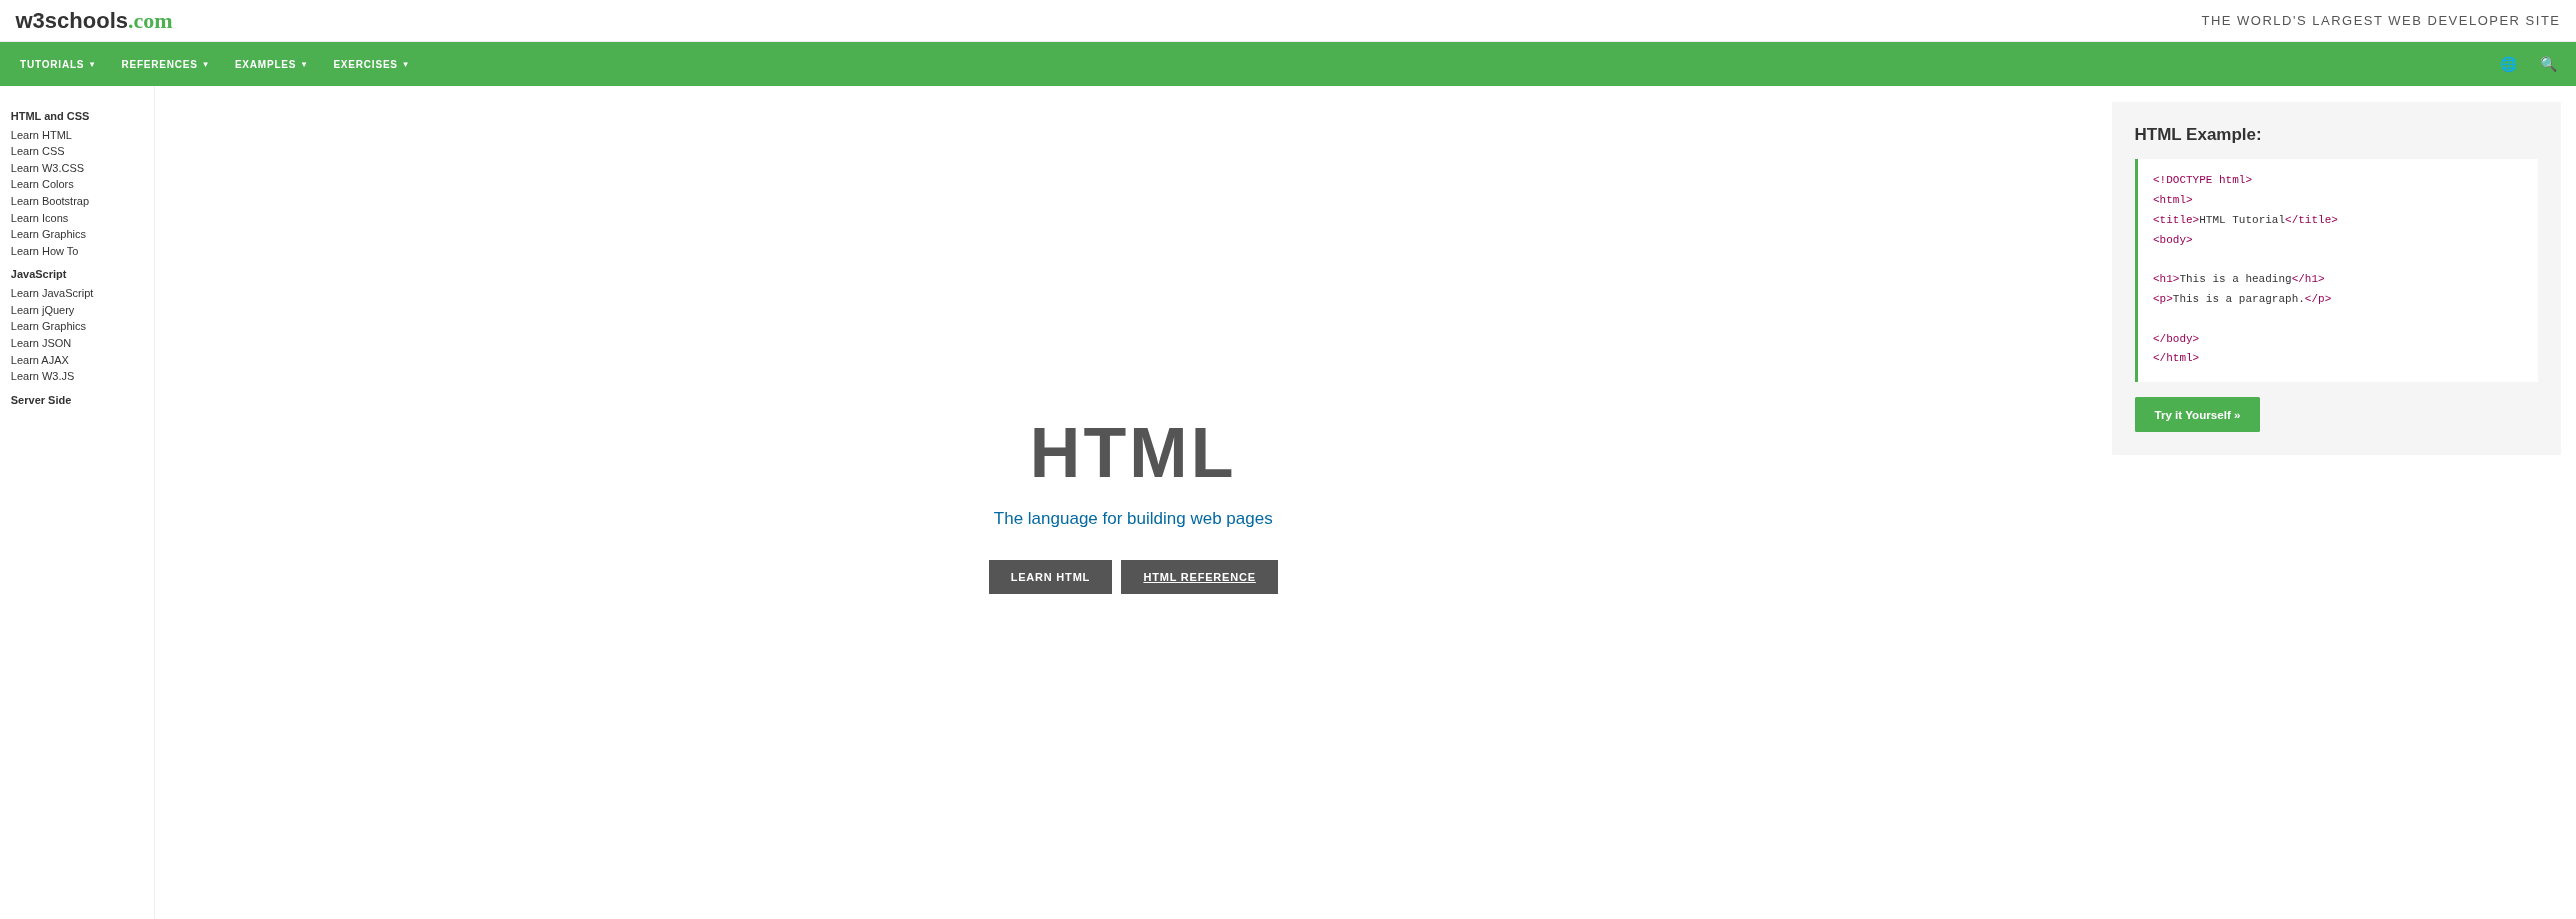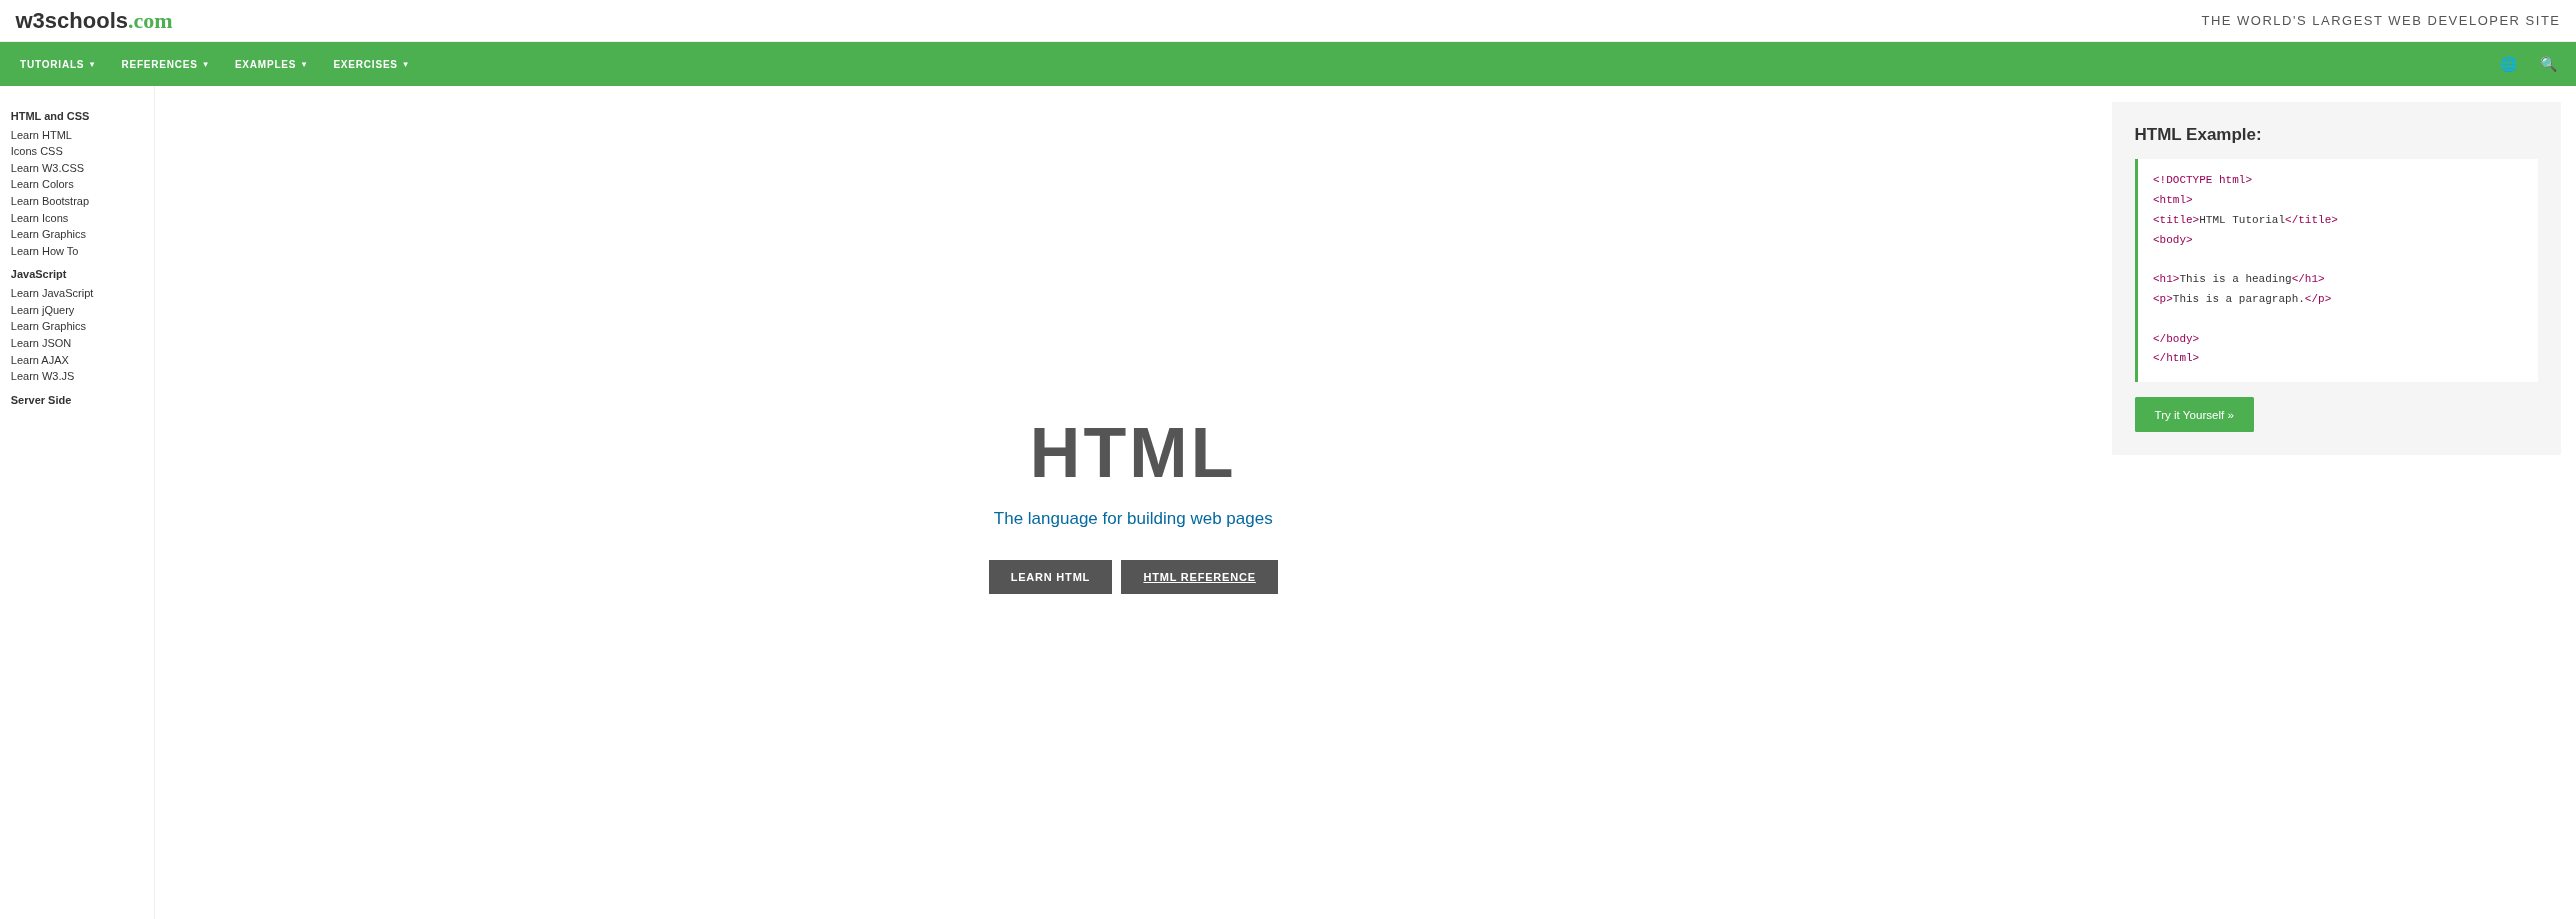--- a/index.html
+++ b/index.html
@@ -178,21 +178,21 @@
     }
     .code-dark {
       color: #333;
     }
     .try-btn {
       background: #4CAF50;
       color: #fff;
       border: none;
       padding: 11px 20px;
       font-size: 11.6px;
-      font-weight: normal;
+      font-weight: bold;
       cursor: pointer;
       border-radius: 1.5px;
     }
   </style>
 </head>
 <body>
 
 <div class="top-header">
   <div style="cursor:pointer">
     <span style="font-size:22px;font-weight:bold;color:#333;font-family:Verdana,sans-serif;">w3schools</span><span style="font-size:22px;font-weight:bold;color:#4CAF50;font-family:Liberation Serif, serif;">.com</span>
@@ -221,21 +221,21 @@
   <div class="nav-icon-btn">🌐</div>
   <div class="nav-icon-btn">🔍</div>
 </nav>
 
 <div class="page-layout">
 
   <aside class="sidebar">
     <div>
       <div class="sidebar-section-title">HTML and CSS</div>
       <a class="sidebar-link">Learn HTML</a>
-      <a class="sidebar-link">Icons CSS</a>
+      <a class="sidebar-link">Learn CSS</a>
       <a class="sidebar-link">Learn W3.CSS</a>
       <a class="sidebar-link">Learn Colors</a>
       <a class="sidebar-link">Learn Bootstrap</a>
       <a class="sidebar-link">Learn Icons</a>
       <a class="sidebar-link">Learn Graphics</a>
       <a class="sidebar-link">Learn How To</a>
     </div>
     <div>
       <div class="sidebar-section-title">JavaScript</div>
       <a class="sidebar-link">Learn JavaScript</a>

